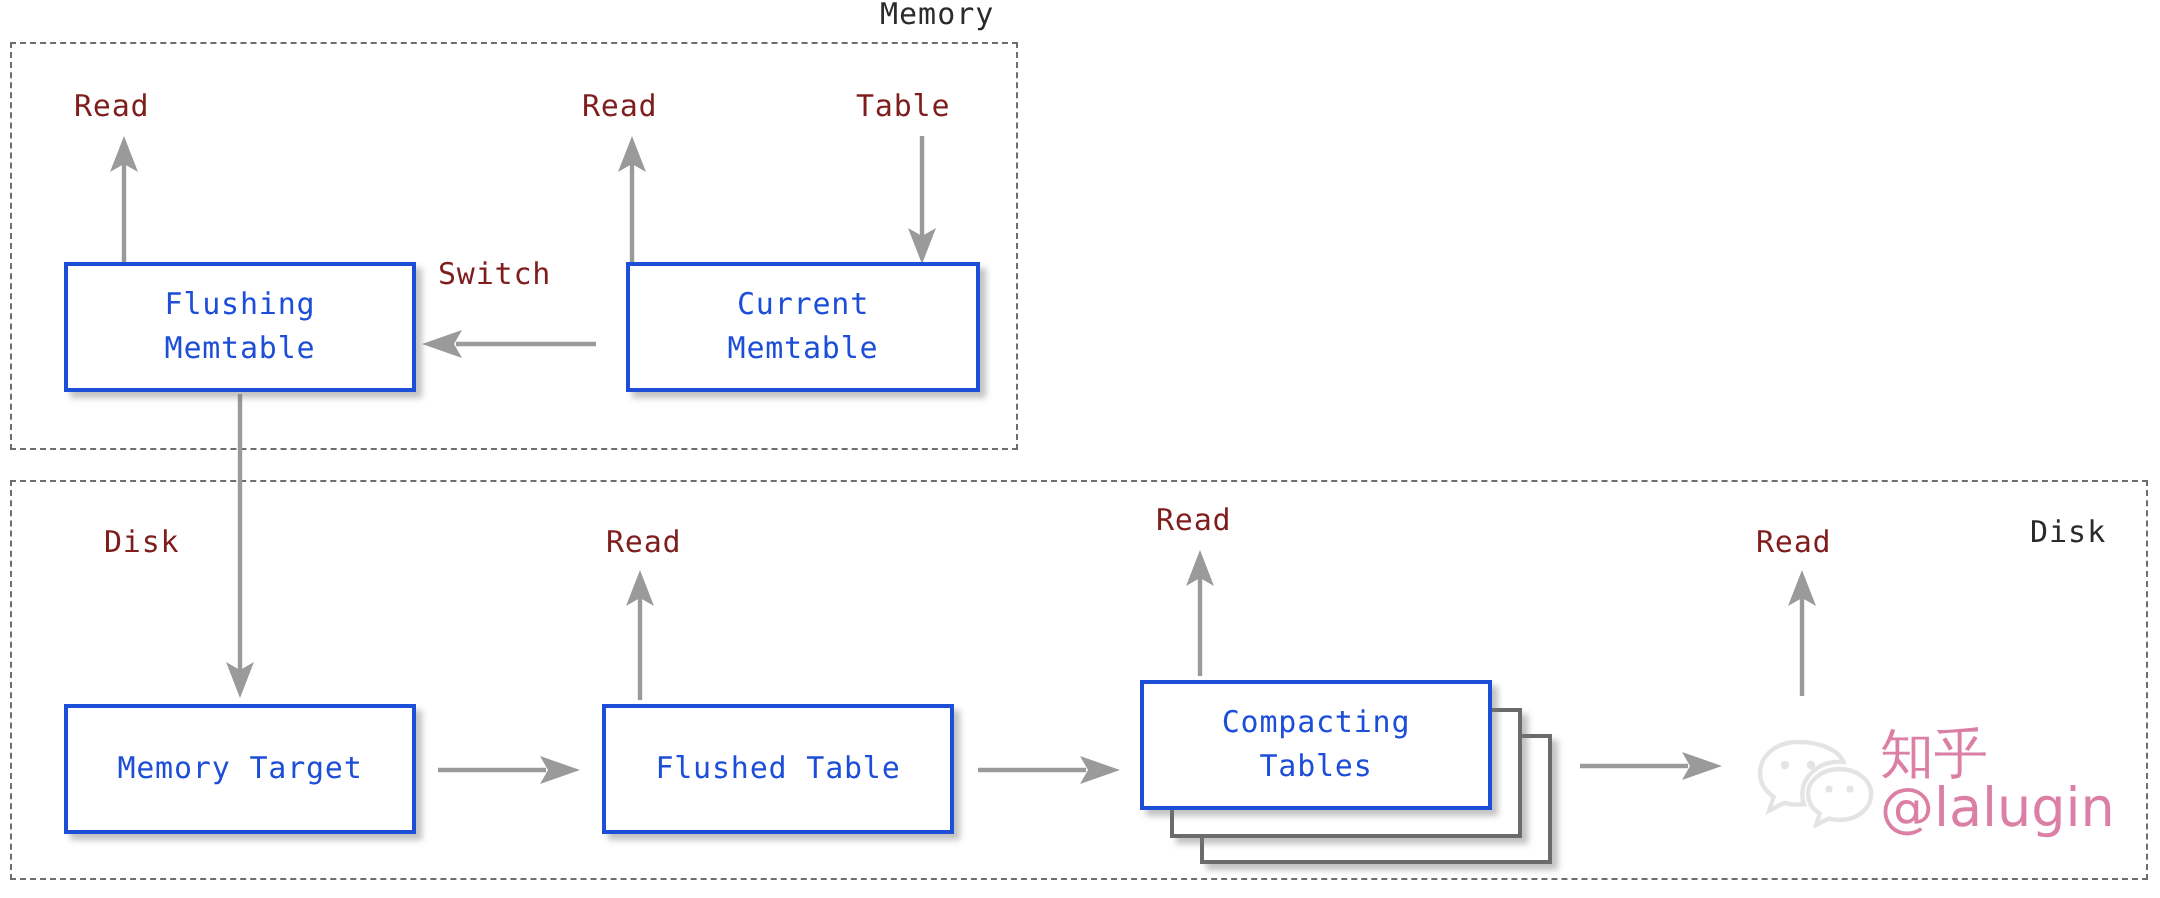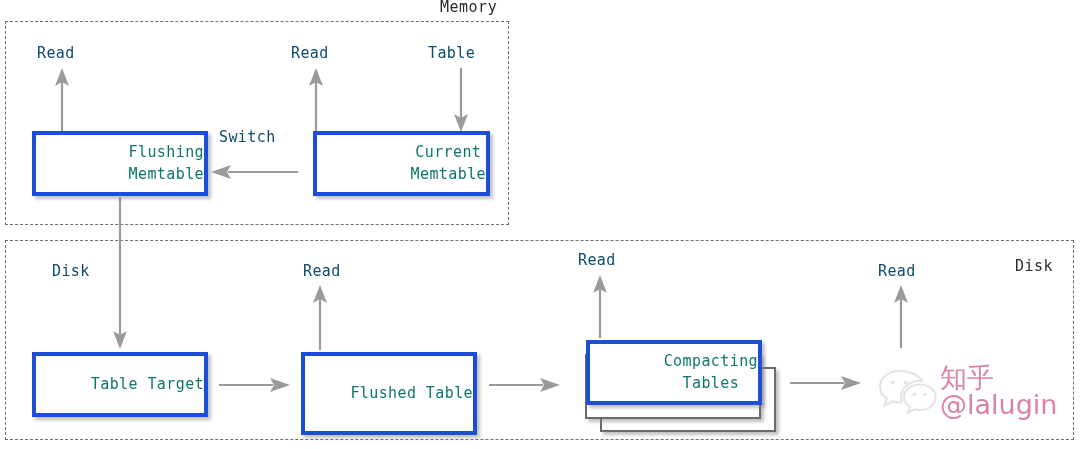--- a/index.html
+++ b/index.html
@@ -30,30 +30,30 @@
     font-size: 15px;
     color: #2b2b2b;
     letter-spacing: 0.5px;
     white-space: nowrap;
   }
 
   
   .node {
     position: absolute;
     box-sizing: border-box;
-    border: 4px solid #1d4ed8;
+    border: 2px solid #1d4ed8;
     background: #ffffff;
     box-shadow: 3px 3px 3px rgba(120,120,120,0.45);
     display: flex;
     align-items: center;
-    justify-content: flex-end;
+    justify-content: center;
     text-align: center;
     font-size: 15px;
     line-height: 1.45;
-    color: #0f766e;
+    color: #1d4ed8;
     letter-spacing: 0.4px;
     z-index: 4;
   }
   .node .node-text { display: block; white-space: pre-line; }
 
   
   .node-stack-back {
     position: absolute;
     box-sizing: border-box;
     border: 2px solid #6b6b6b;
@@ -71,21 +71,21 @@
   .arrow-line {
     stroke: #9a9a9a;
     stroke-width: 2.2;
     fill: none;
   }
   .arrow-head { fill: #9a9a9a; }
 
   .edge-label {
     position: absolute;
     font-size: 15px;
-    color: #0c4a6e;
+    color: #7f1d1d;
     letter-spacing: 0.4px;
     white-space: nowrap;
     z-index: 5;
   }
 
   
   #watermark {
     position: absolute;
     left: 878px;
     top: 362px;
@@ -122,30 +122,30 @@
     <span class="node-text">Flushing
 Memtable</span>
   </div>
 
   <div class="node" style="left:301px; top:131px; width:177px; height:65px;margin-left:12px;">
     <span class="node-text">Current
 Memtable</span>
   </div>
 
   <div class="node" style="left:32px; top:352px; width:176px; height:65px;">
-    <span class="node-text">Table Target</span>
-  </div>
-
-  <div class="node" style="left:301px; top:352px; width:176px; height:83px;">
+    <span class="node-text">Memory Target</span>
+  </div>
+
+  <div class="node" style="left:301px; top:352px; width:176px; height:65px;">
     <span class="node-text">Flushed Table</span>
   </div>
 
   <div class="node-stack-back" style="left:600px; top:367px; width:176px; height:65px;"></div>
   <div class="node-stack-back" style="left:585px; top:354px; width:176px; height:65px;"></div>
-  <div class="node" style="left:570px; top:340px; width:176px; height:65px;margin-left:16px;">
+  <div class="node" style="left:570px; top:340px; width:176px; height:65px;">
     <span class="node-text">Compacting
 Tables</span>
   </div>
 
 
   <svg class="arrow-svg" style="left:52px; top:68px;" width="20" height="64">
     <line class="arrow-line" x1="10" y1="63" x2="10" y2="14"></line>
     <polygon class="arrow-head" points="10,0 3,18 10,14 17,18"></polygon>
   </svg>
   <div class="edge-label" style="left:37px; top:44px;">Read</div>

